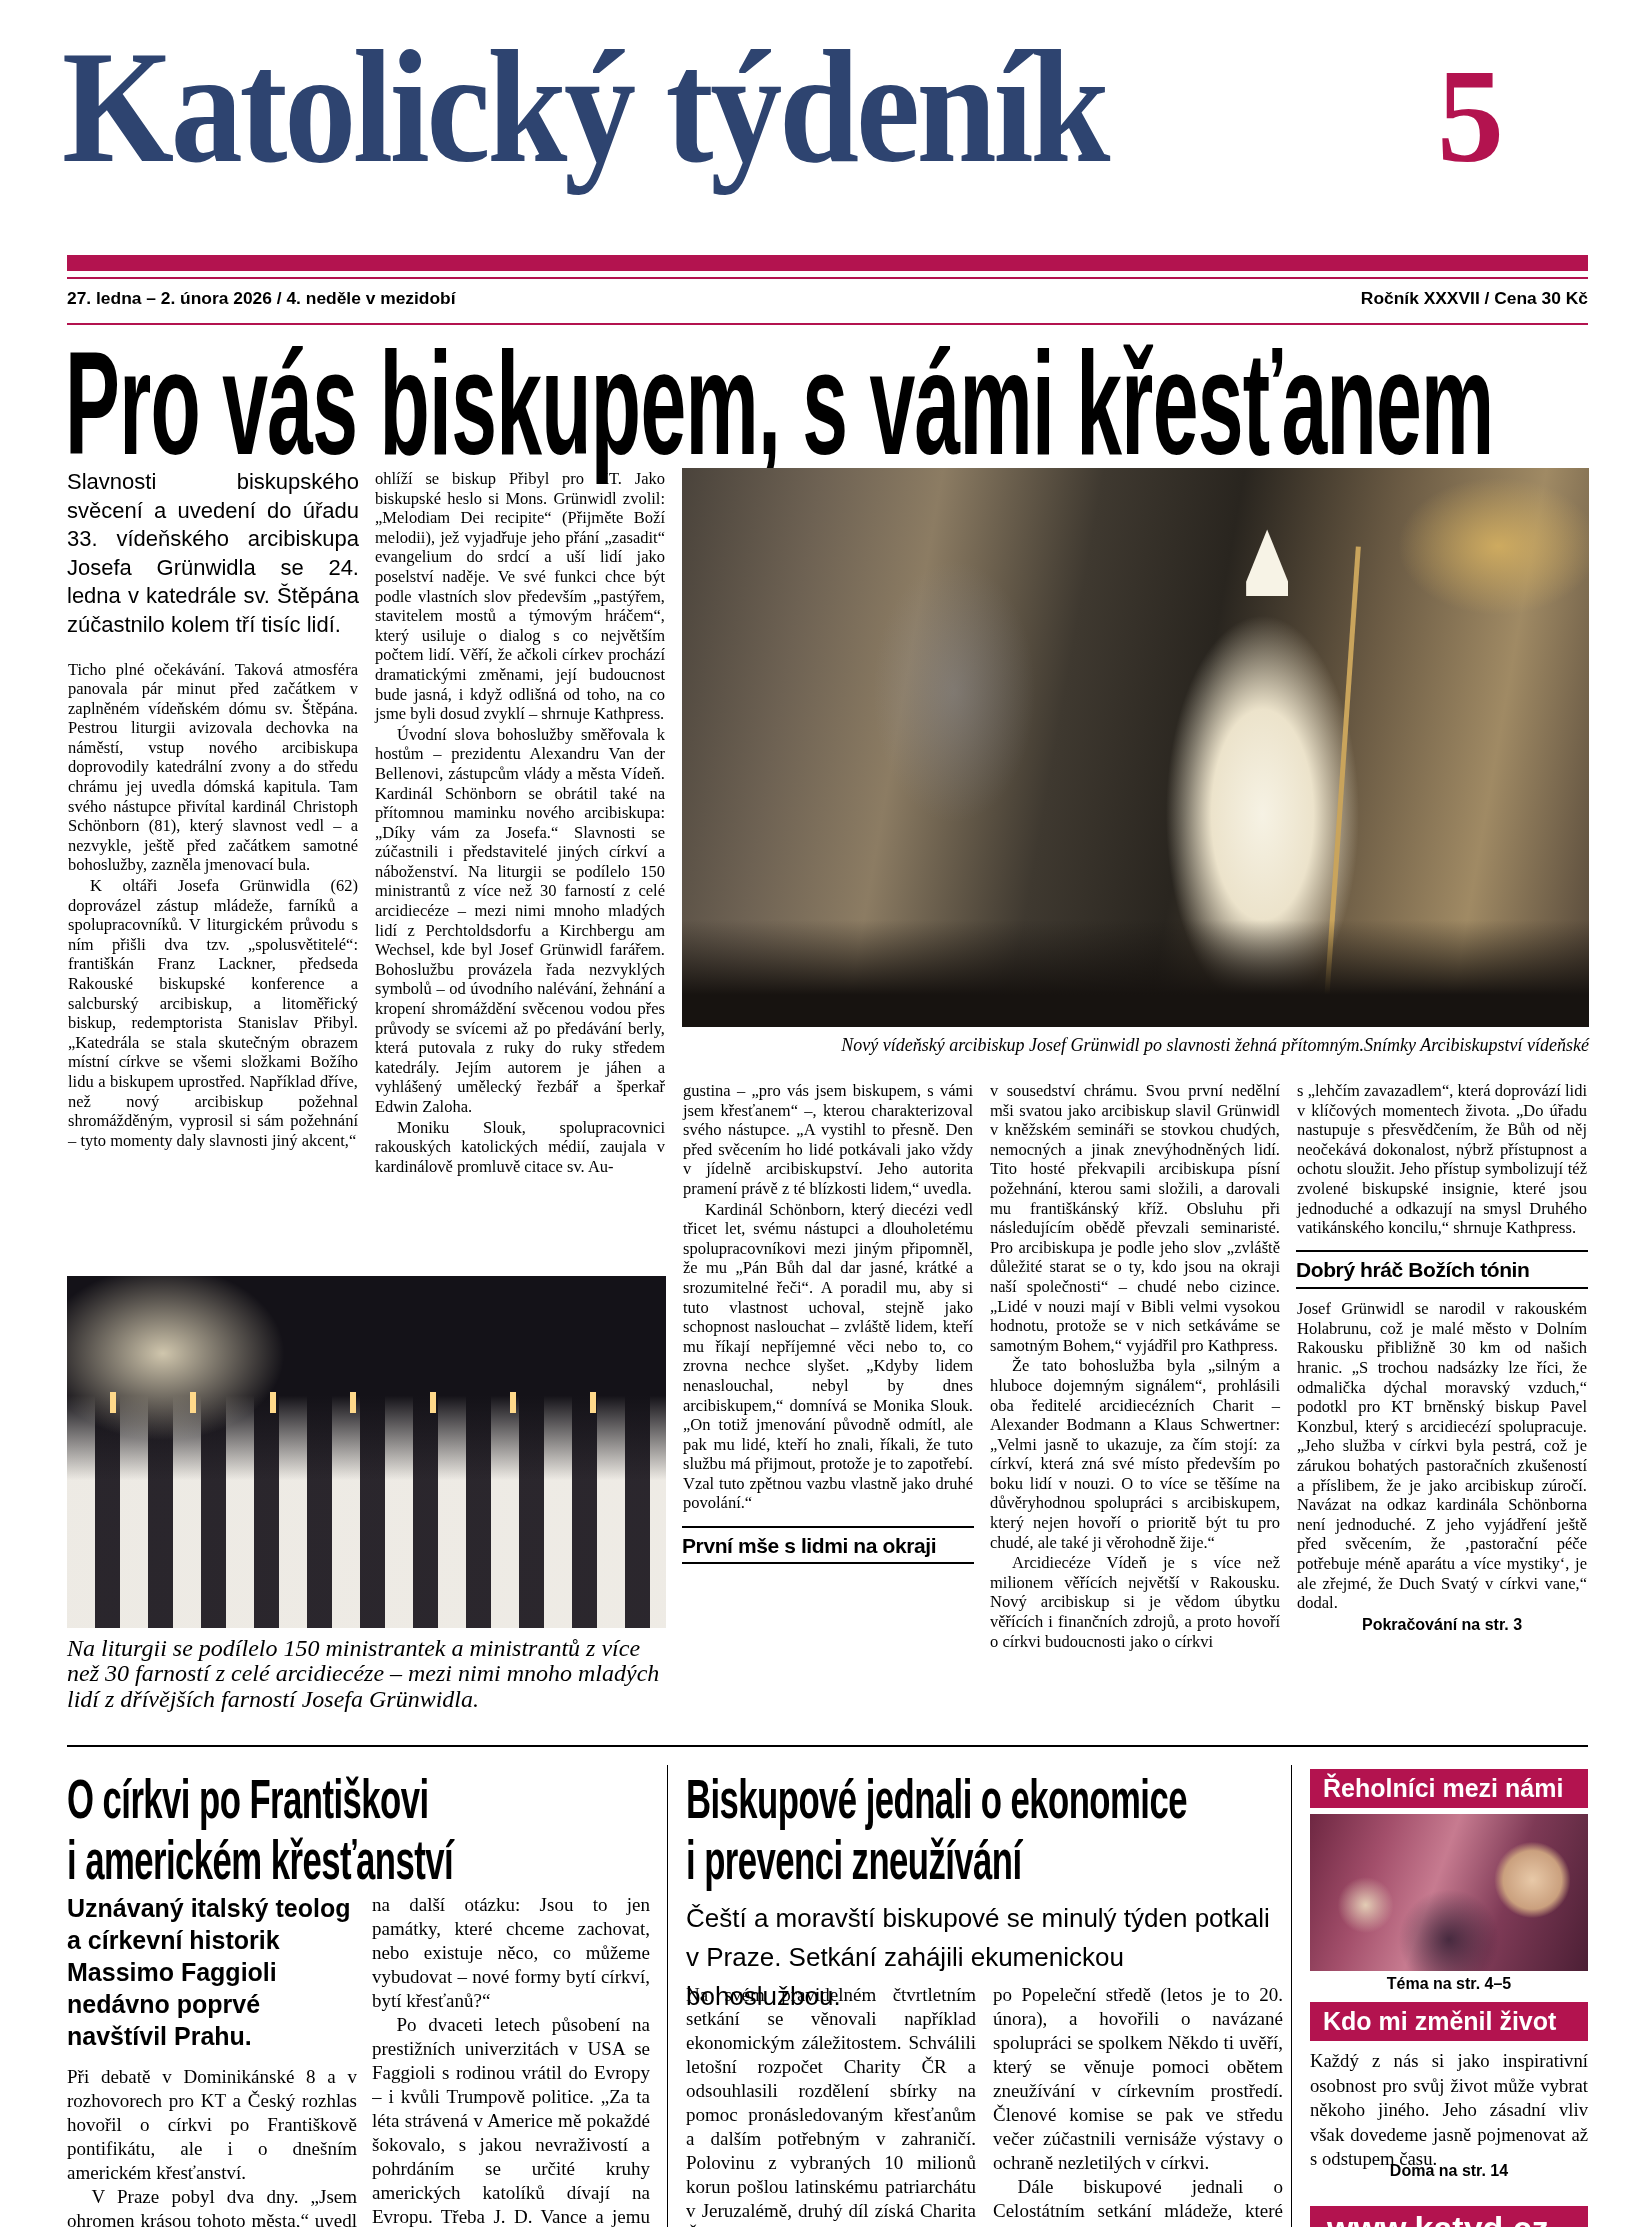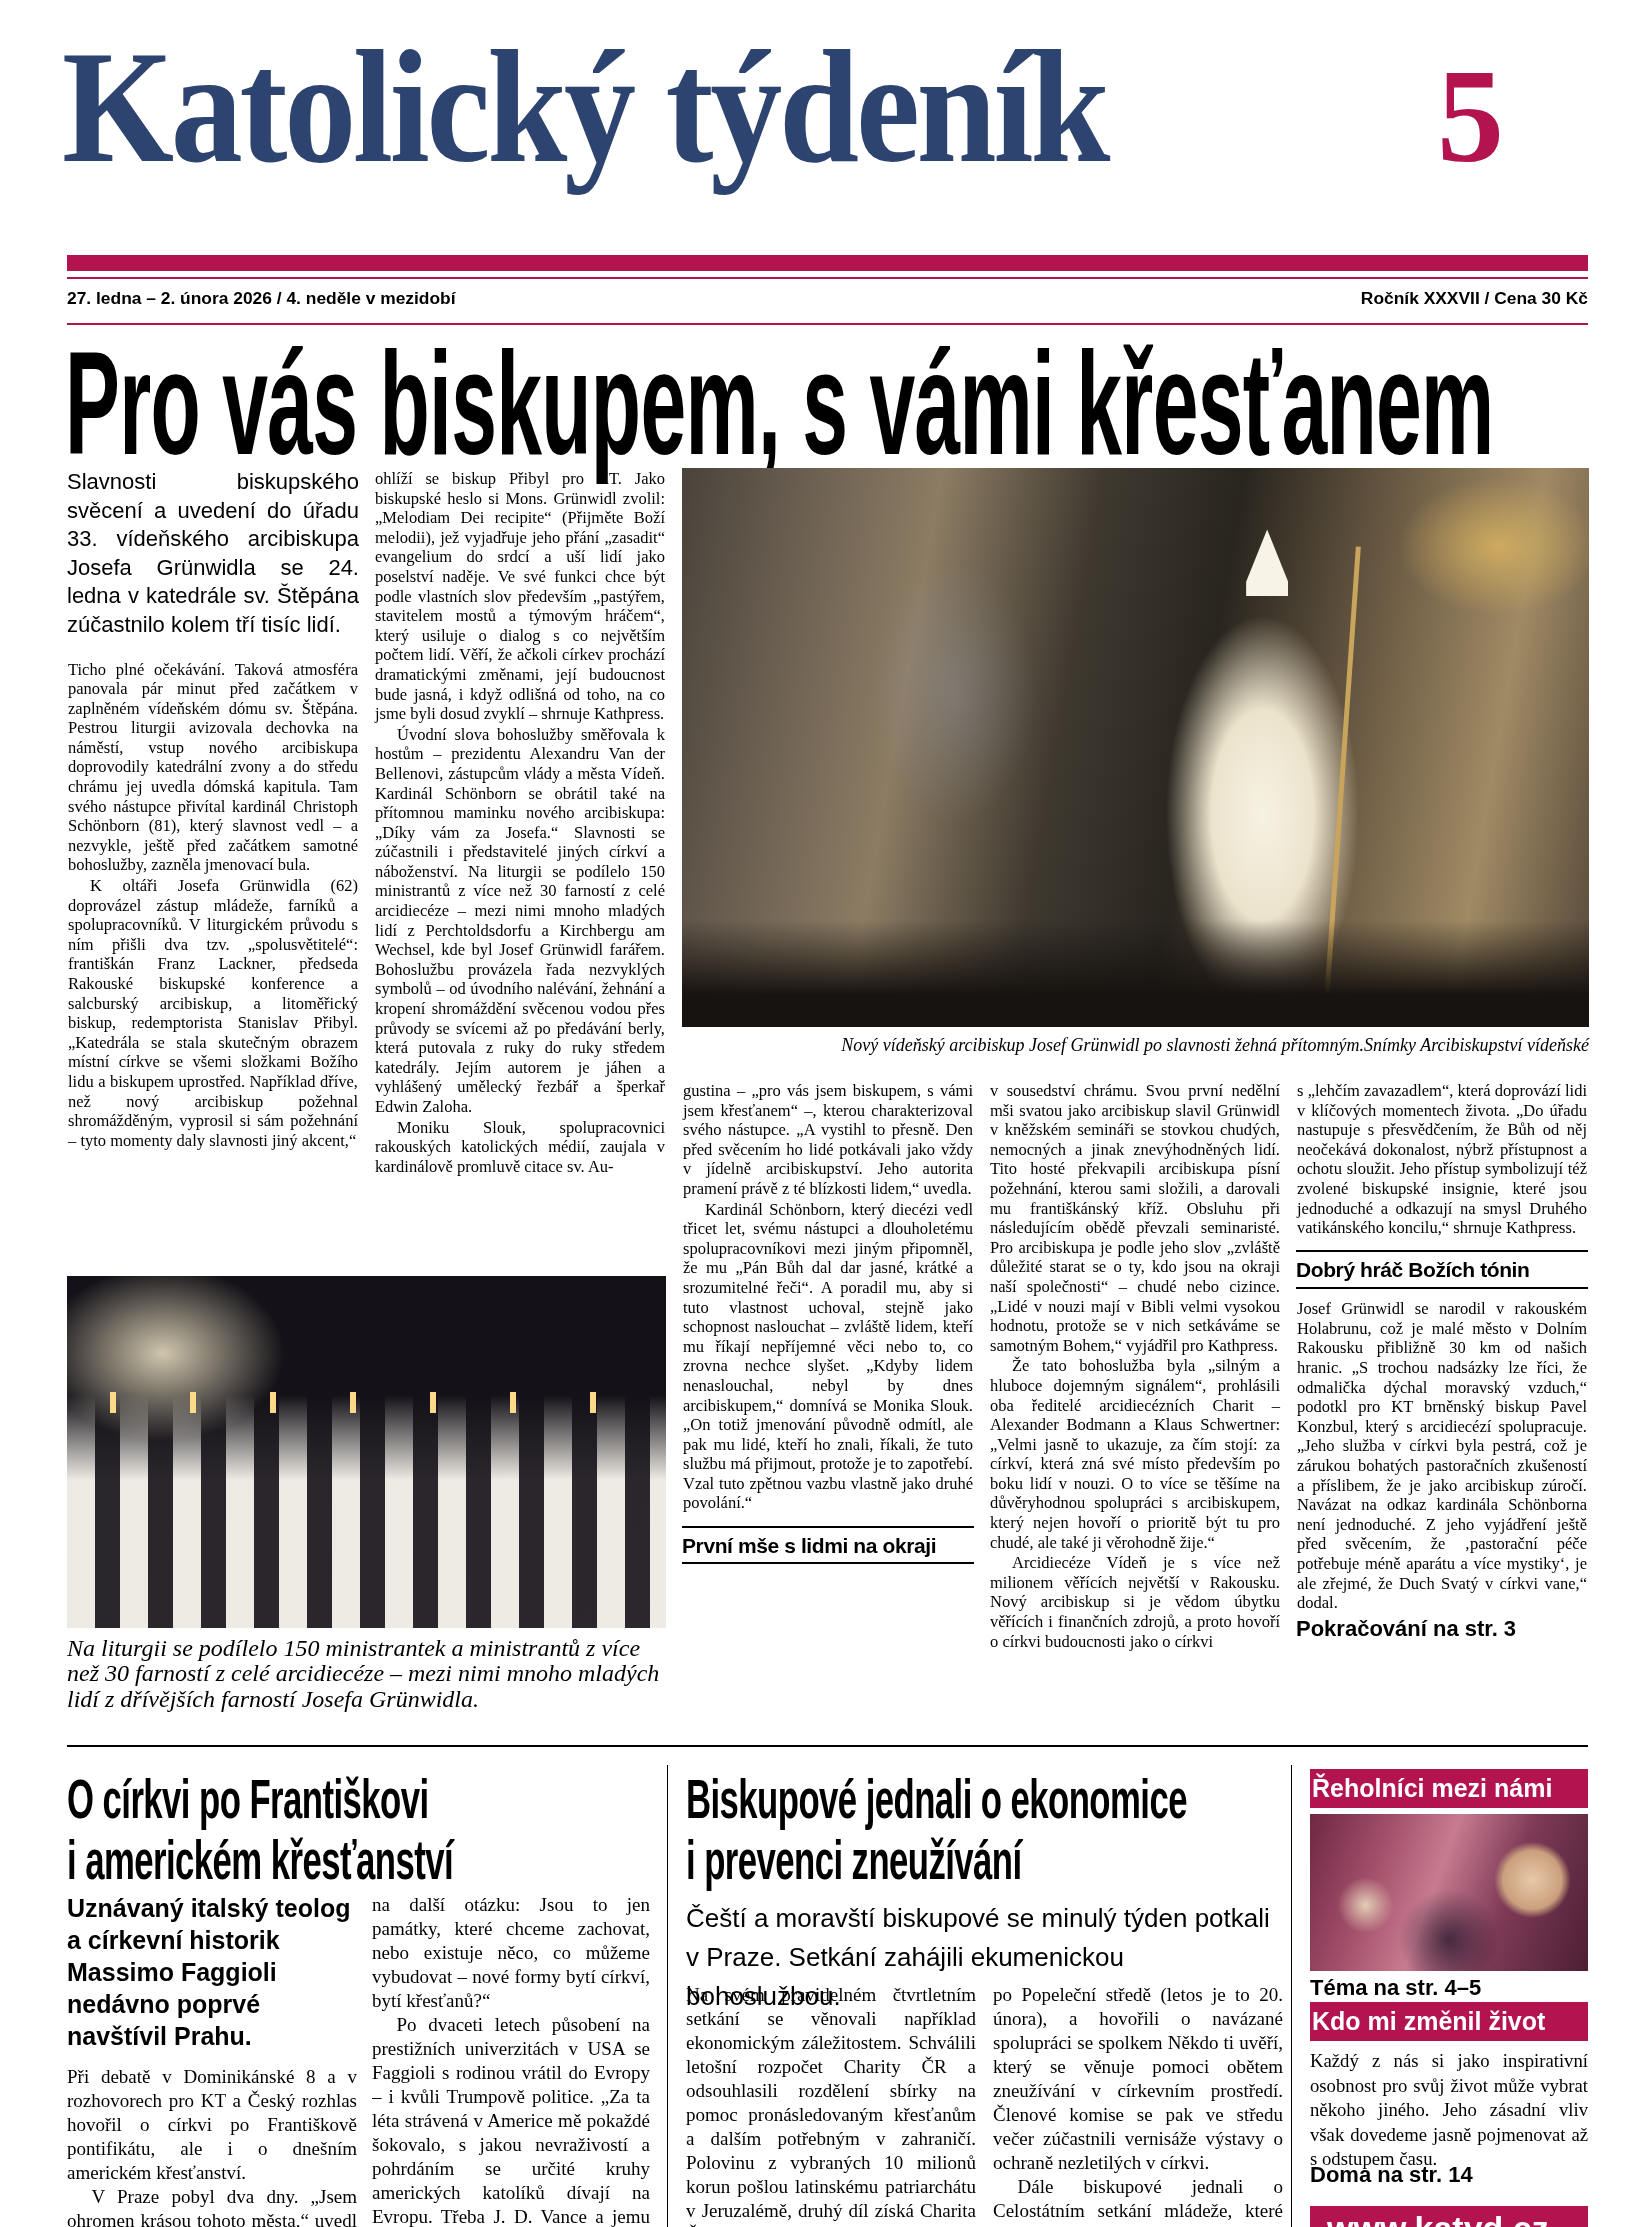--- a/index.html
+++ b/index.html
@@ -58,22 +58,22 @@
   .body-s p.first{text-indent:0;}
   .body-l p{font-size:19px;line-height:24px;text-align:justify;margin:0;text-indent:24.5px;}
   .body-l p.first{text-indent:0;}
   .subhead{
     border-top:2.2px solid #000;border-bottom:2.2px solid #000;
     font-family:"Liberation Sans",sans-serif;font-weight:700;
     font-size:21px;line-height:21px;letter-spacing:-0.4px;
     padding:7.1px 0 6.2px;margin:12.5px 0 10.7px;
   }
   .pageref{
-    font-family:"Liberation Sans",sans-serif;font-weight:700;font-size:22px;
-    text-align:left;
+    font-family:"Liberation Sans",sans-serif;font-weight:700;font-size:16px;
+    text-align:center;
   }
   .caption{font-style:italic;font-size:18px;line-height:23px;}
   .caption2{font-style:italic;font-size:24px;line-height:25.4px;}
   .lead-bottom-bold{
     font-family:"Liberation Sans",sans-serif;font-weight:700;
     font-size:25px;line-height:32px;margin:0 0 13.4px 0;
   }
   .lead-bottom{
     font-family:"Liberation Sans",sans-serif;
     font-size:26px;line-height:39px;margin:0;
@@ -114,21 +114,21 @@
       radial-gradient(circle 53px at 80% 42%, #e8c9a8 0%, #caa07e 55%, rgba(0,0,0,0) 72%),
       radial-gradient(circle 40px at 20% 58%, #e3cdb5 0%, rgba(0,0,0,0) 70%),
       radial-gradient(circle 67px at 50% 80%, rgba(30,20,40,.7), rgba(0,0,0,0) 75%),
       linear-gradient(110deg,#6e2742 0%,#a34f6b 25%,#c77b90 45%,#7e3a56 68%,#4c1f35 100%);
   }
 
   
   .banner{
     left:1310px;width:278px;height:39px;background:var(--accent);
     color:#fff;font-family:"Liberation Sans",sans-serif;font-weight:700;
-    font-size:25px;line-height:39px;padding-left:2px;white-space:nowrap;overflow:hidden;
+    font-size:25px;line-height:39px;padding-left:13px;white-space:nowrap;overflow:hidden;
   }
   .banner-web{
     left:1310px;top:2206px;width:278px;height:45px;background:var(--accent);
     color:#fff;font-family:"Liberation Sans",sans-serif;font-weight:700;
     font-size:34px;line-height:45px;padding-left:17px;
   }
   .sb-text{left:1310px;top:2049px;width:278px;font-size:18.7px;line-height:24.5px;text-align:justify;}
 </style>
 </head>
 <body>

